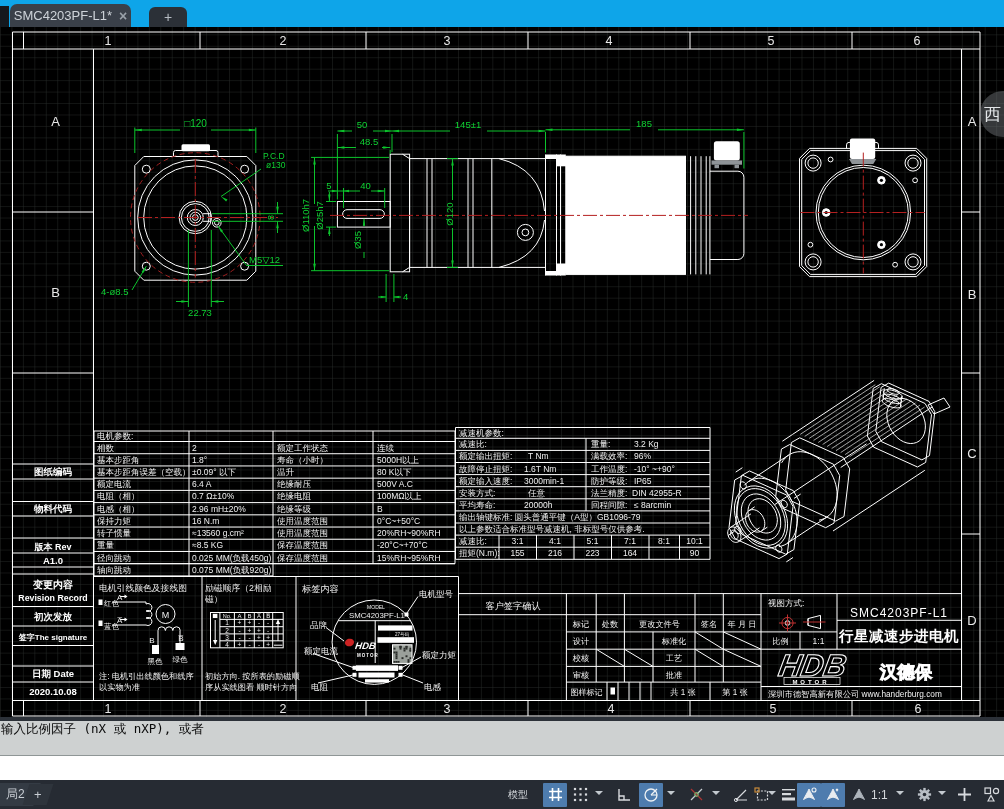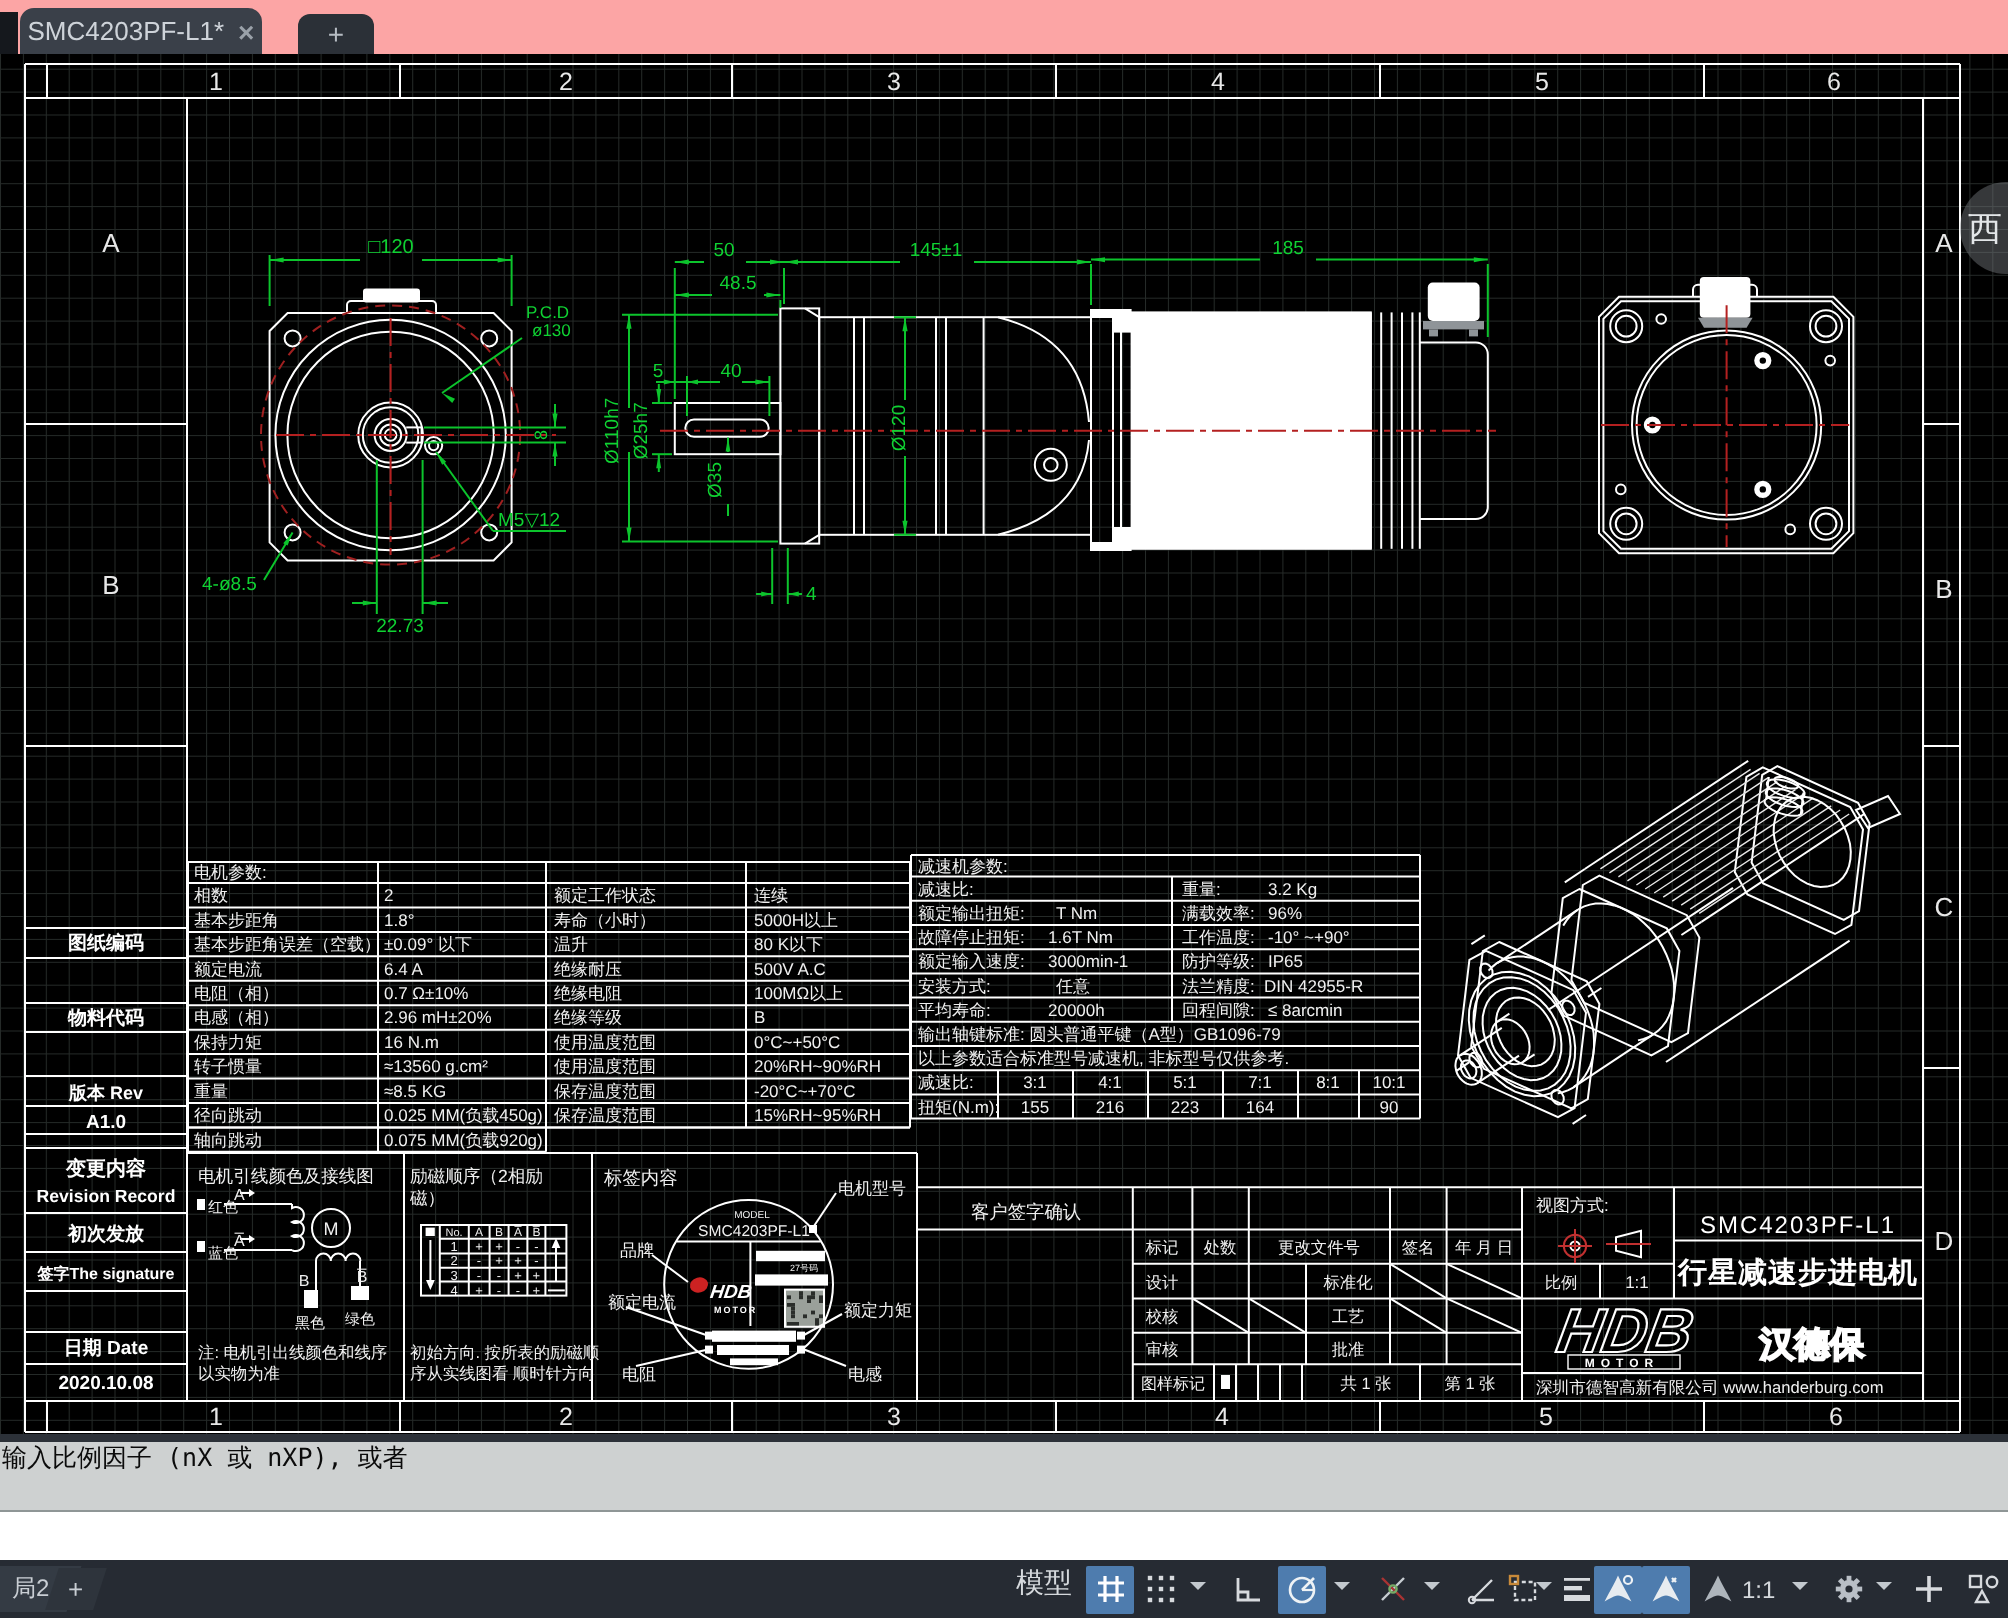--- a/index.html
+++ b/index.html
@@ -1,19 +1,19 @@
 <!DOCTYPE html>
 <html><head>
 <meta charset="utf-8">
 <style>
   html,body{margin:0;padding:0;background:#101214;}
   #app{position:relative;width:1004px;height:809px;overflow:hidden;
        font-family:"Liberation Sans",sans-serif;}
   
-  #tabbar{position:absolute;left:0;top:0;width:1004px;height:27px;background:#fca5a5;}
+  #tabbar{position:absolute;left:0;top:0;width:1004px;height:27px;background:#0ea5e9;}
   #tabbar .notch{position:absolute;left:0;top:6px;width:9px;height:21px;background:#15181d;}
   .doc-tab{position:absolute;left:10px;top:4px;width:121px;height:23px;background:#3a4049;
       border-radius:7px 7px 0 0;color:#ced3d9;font-size:13px;display:flex;align-items:center;justify-content:center;gap:7px;}
   .doc-tab .close{color:#9aa1a9;font-size:14px;font-weight:bold;cursor:pointer;}
   .plus-tab{position:absolute;left:149px;top:7px;width:38px;height:20px;background:#2b3037;
       border-radius:6px 6px 0 0;color:#b6bcc3;font-size:14px;display:flex;align-items:center;justify-content:center;}
   
   #viewport{position:absolute;left:0;top:27px;width:1004px;height:690px;background:#000;}
   svg text{font-family:"Liberation Sans",sans-serif;}
   .w{stroke:#ffffff;stroke-width:1;fill:none;}
@@ -52,22 +52,22 @@
   #cmd-input{position:absolute;left:0;top:754.5px;width:1004px;height:25.5px;background:#ffffff;
       border-top:1px solid #8f9696;box-sizing:border-box;}
   
   #statusbar{position:absolute;left:0;top:780px;width:1004px;height:29px;background:#262b33;}
   .lay-tab{position:absolute;left:-6px;top:3px;height:23px;padding:0 12px;background:#343b44;
       transform:skewX(-18deg);display:flex;align-items:center;}
   .lay-tab>span{transform:skewX(18deg);color:#c9ced4;font-size:12px;}
   .lay-plus{position:absolute;left:26px;top:4px;height:21px;width:24px;background:#2e343c;
       transform:skewX(-18deg);display:flex;align-items:center;justify-content:center;}
   .lay-plus>span{transform:skewX(18deg);color:#c9ced4;font-size:13px;}
-  .sb-model{position:absolute;left:505px;top:3px;height:23px;padding:0 3px;display:flex;
-      color:#d5d9dd;font-size:14px;}
+  .sb-model{position:absolute;left:505px;top:3px;height:23px;padding:0 3px;display:flex;align-items:center;
+      color:#d5d9dd;font-size:10px;}
   .sbtn{position:absolute;top:2.5px;height:24px;width:24px;display:flex;align-items:center;justify-content:center;border-radius:1px;}
   .sbtn.lit{background:#4e7cae;}
   .sdrop{position:absolute;top:10px;width:14px;height:12px;display:flex;align-items:flex-start;justify-content:center;}
   .sb-scale{position:absolute;left:871px;top:3px;height:23px;display:flex;align-items:center;color:#d5d9dd;font-size:12px;}
 </style>
 </head>
 <body>
 
 <div id="app">
 

